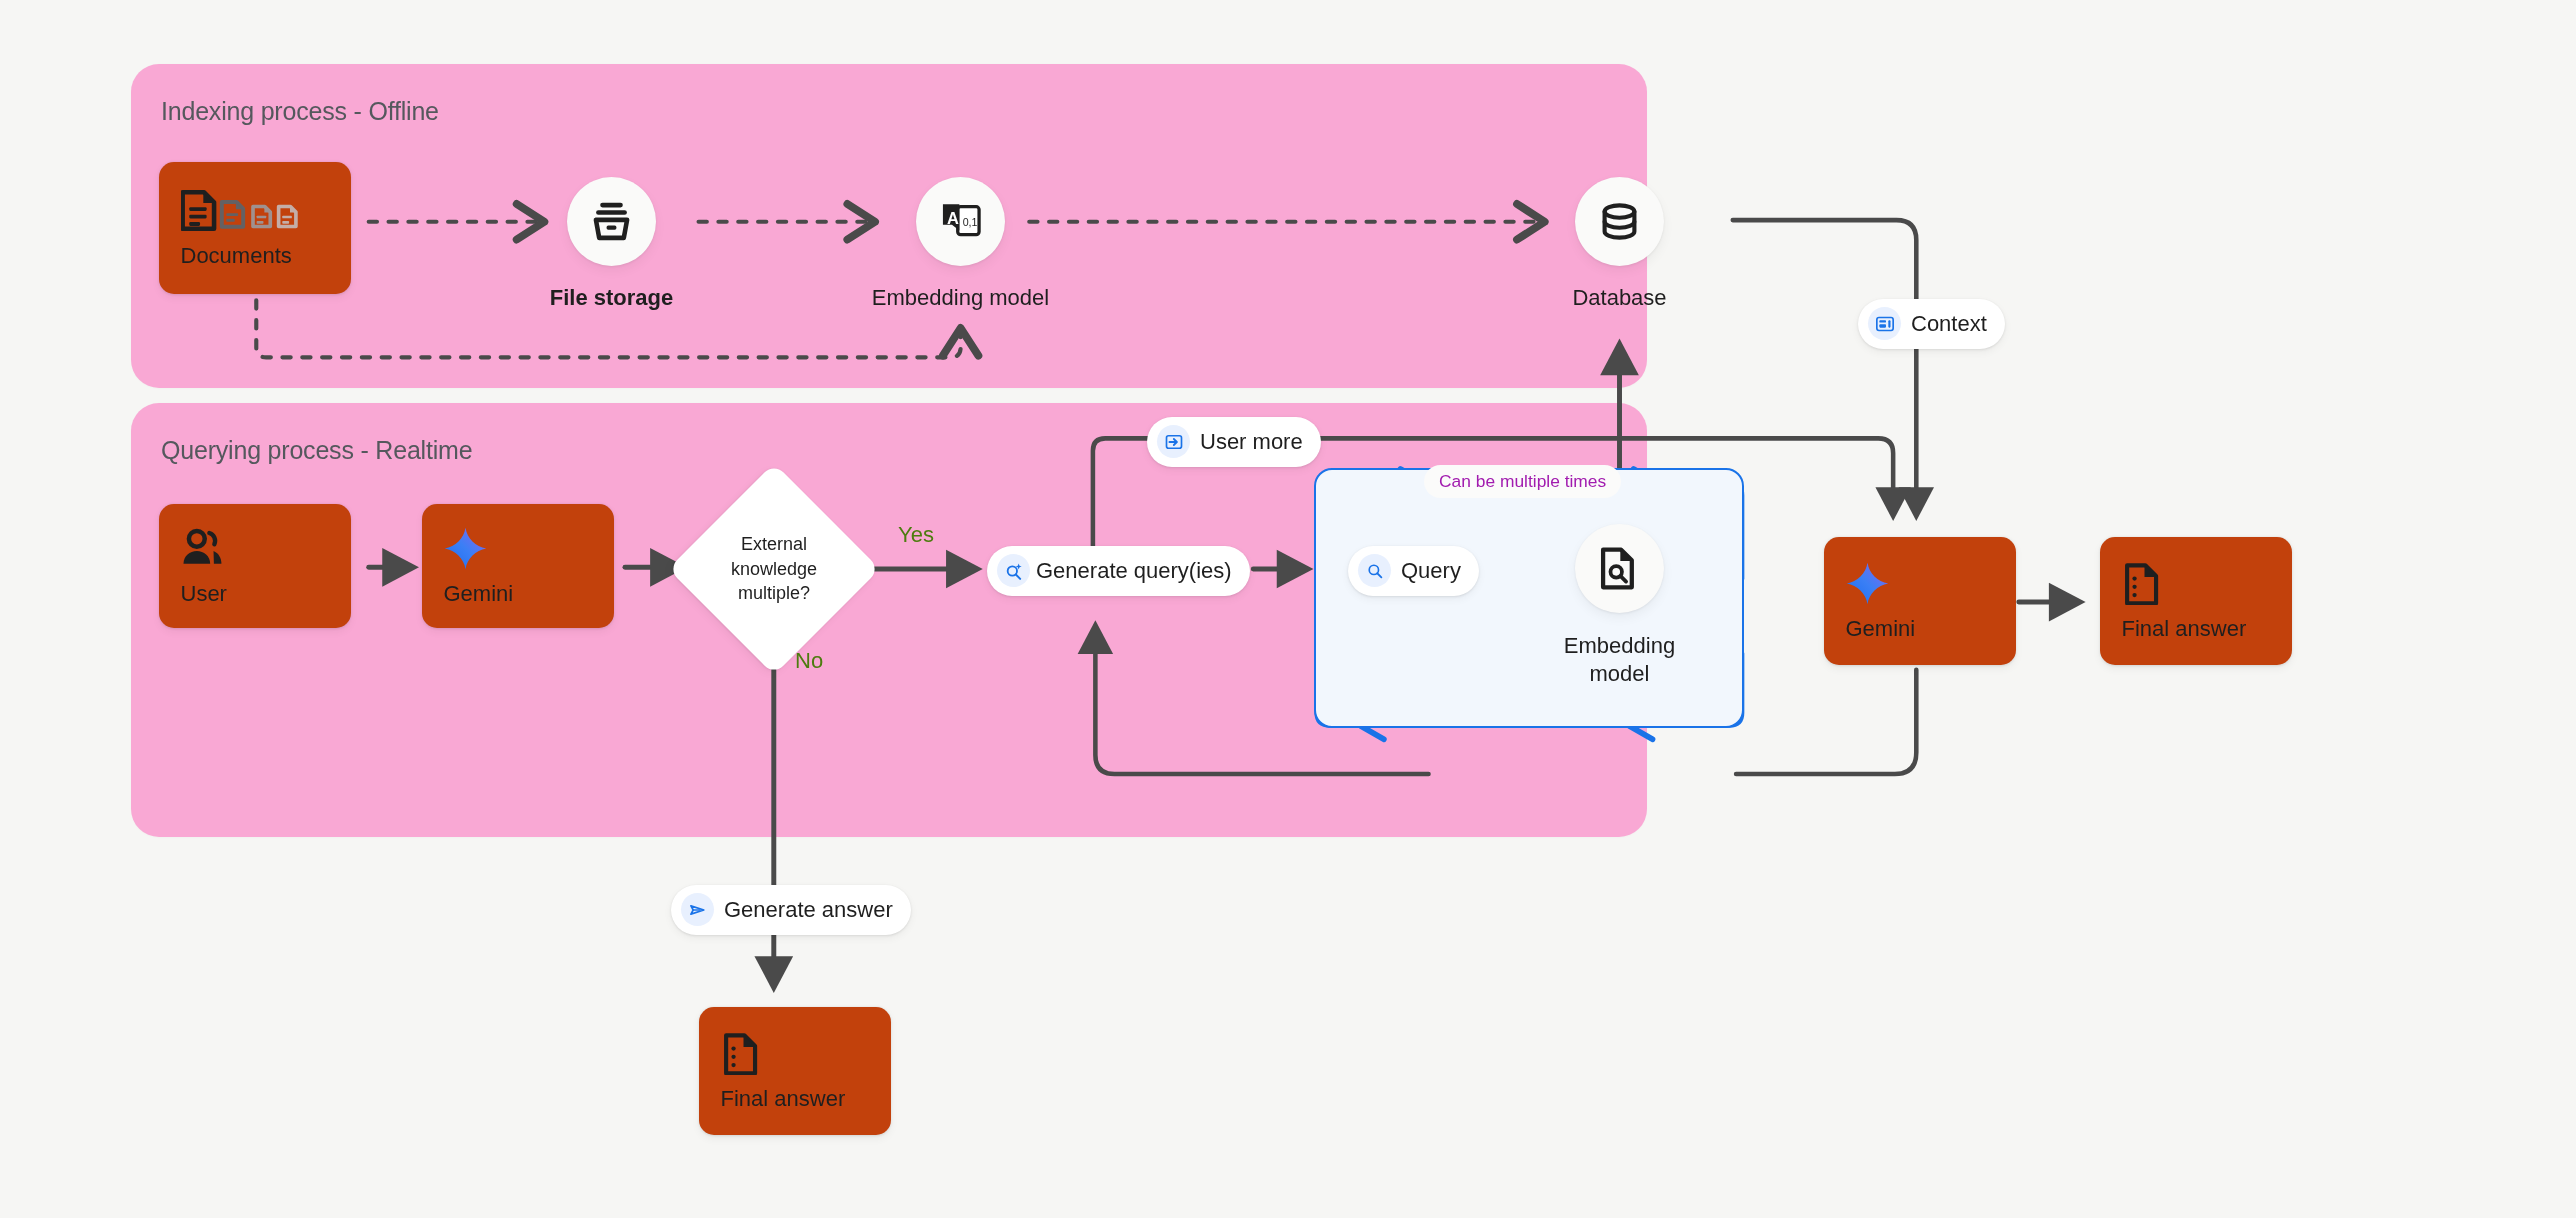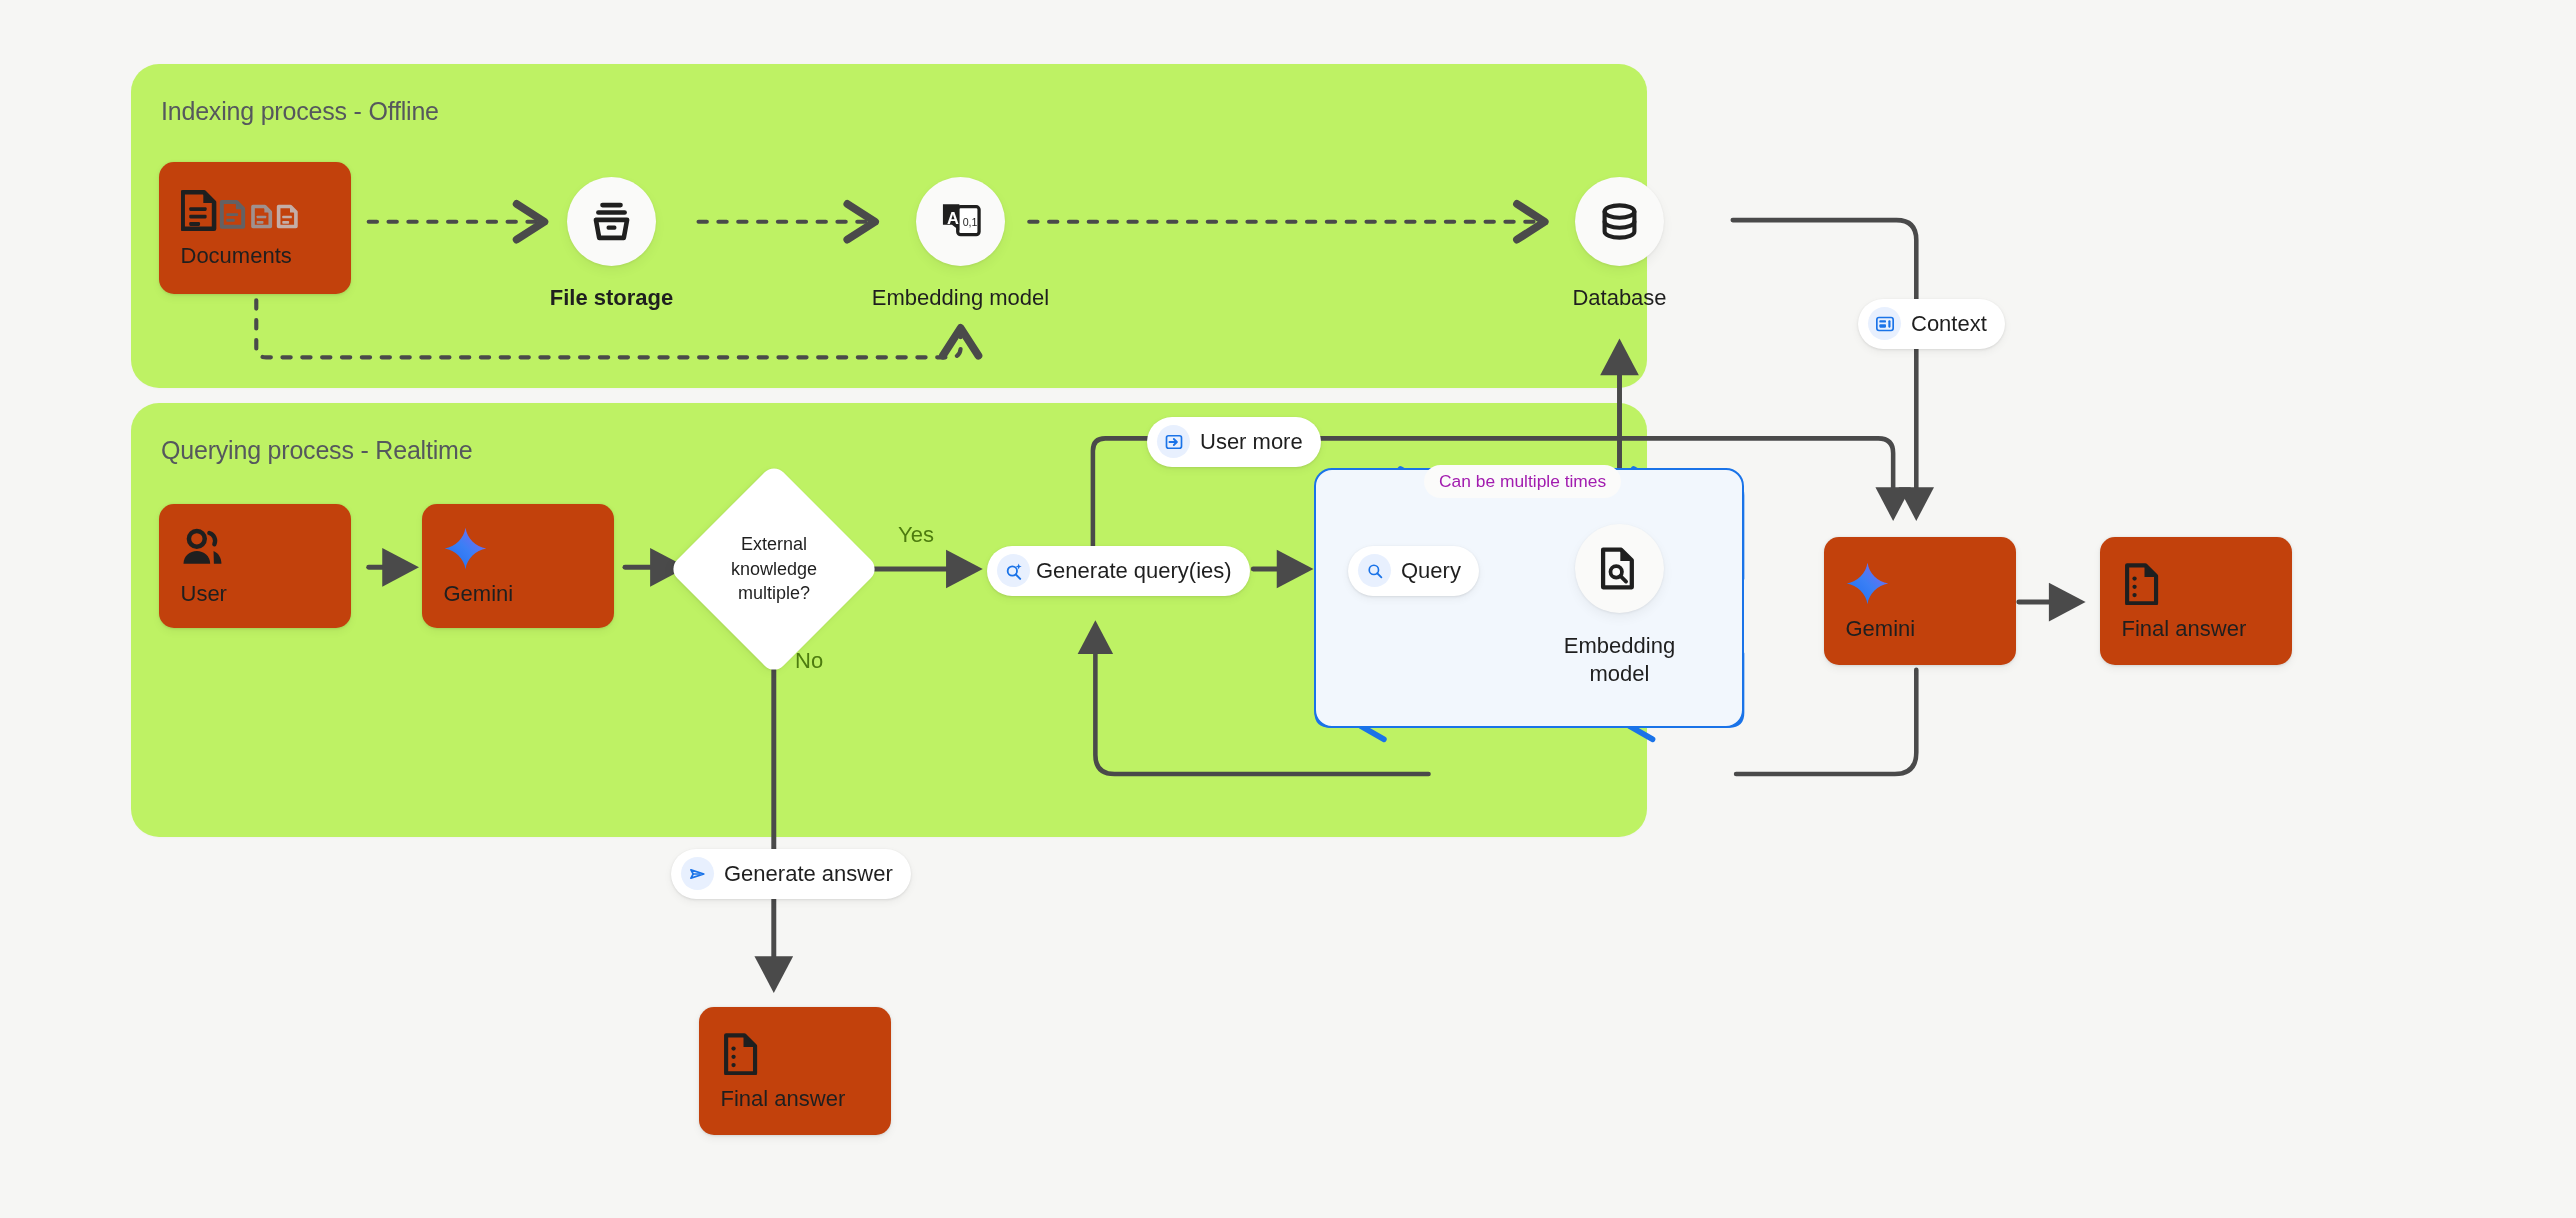--- a/index.html
+++ b/index.html
@@ -10,21 +10,21 @@
     width: 2576px; height: 1219px;
     position: relative; overflow: hidden;
     font-family: "Liberation Sans", sans-serif;
     -webkit-font-smoothing: antialiased;
   }
   #stage { position: absolute; inset: 0; }
 
   
   .panel {
     position: absolute;
-    background: #bef264;
+    background: #f9a8d4;
     border-radius: 28px;
     box-shadow: 0 0.8px 1.7px rgba(0,0,0,0.02);
   }
   #panel-indexing { left: 131px; top: 64px; width: 1516px; height: 324px; }
   #panel-querying { left: 131px; top: 403px; width: 1516px; height: 434px; }
 
   .panel-title {
     position: absolute;
     left: 30px; top: 33px;
     font-size: 25px;
@@ -404,21 +404,21 @@
         <path d="M6,4 h22 l13,13 v33 h-35 z" fill="none" stroke="#1f1f1f" stroke-width="5" stroke-linejoin="round"></path>
         <path d="M27,4 l14,14 h-14 z" fill="#1f1f1f"></path>
         <circle cx="15" cy="20" r="2.6" fill="#1f1f1f"></circle>
         <circle cx="15" cy="30" r="2.6" fill="#1f1f1f"></circle>
         <circle cx="15" cy="40" r="2.6" fill="#1f1f1f"></circle>
       </svg>
     </div>
     <div class="card-label">Final answer</div>
   </div>
 
-  <div class="pill" id="pill-generate-answer" style="left:671px; top:849px;justify-content:center;">
+  <div class="pill" id="pill-generate-answer" style="left:671px; top:885px;justify-content:center;">
     <span class="pill-badge">
       <svg width="20" height="20" viewBox="0 0 24 24">
         <path d="M3.5,7 L19,12 L3.5,17 L6.2,12 Z" fill="none" stroke="#1a73e8" stroke-width="2" stroke-linejoin="round"></path>
         <path d="M6.2,12 h8" stroke="#1a73e8" stroke-width="1.9" stroke-linecap="round"></path>
       </svg>
     </span>
     <span class="pill-text">Generate answer</span>
   </div>
 
   <div class="card" id="card-final-answer-bottom" style="left:699px; top:1007px; width:192px; height:128px;">

